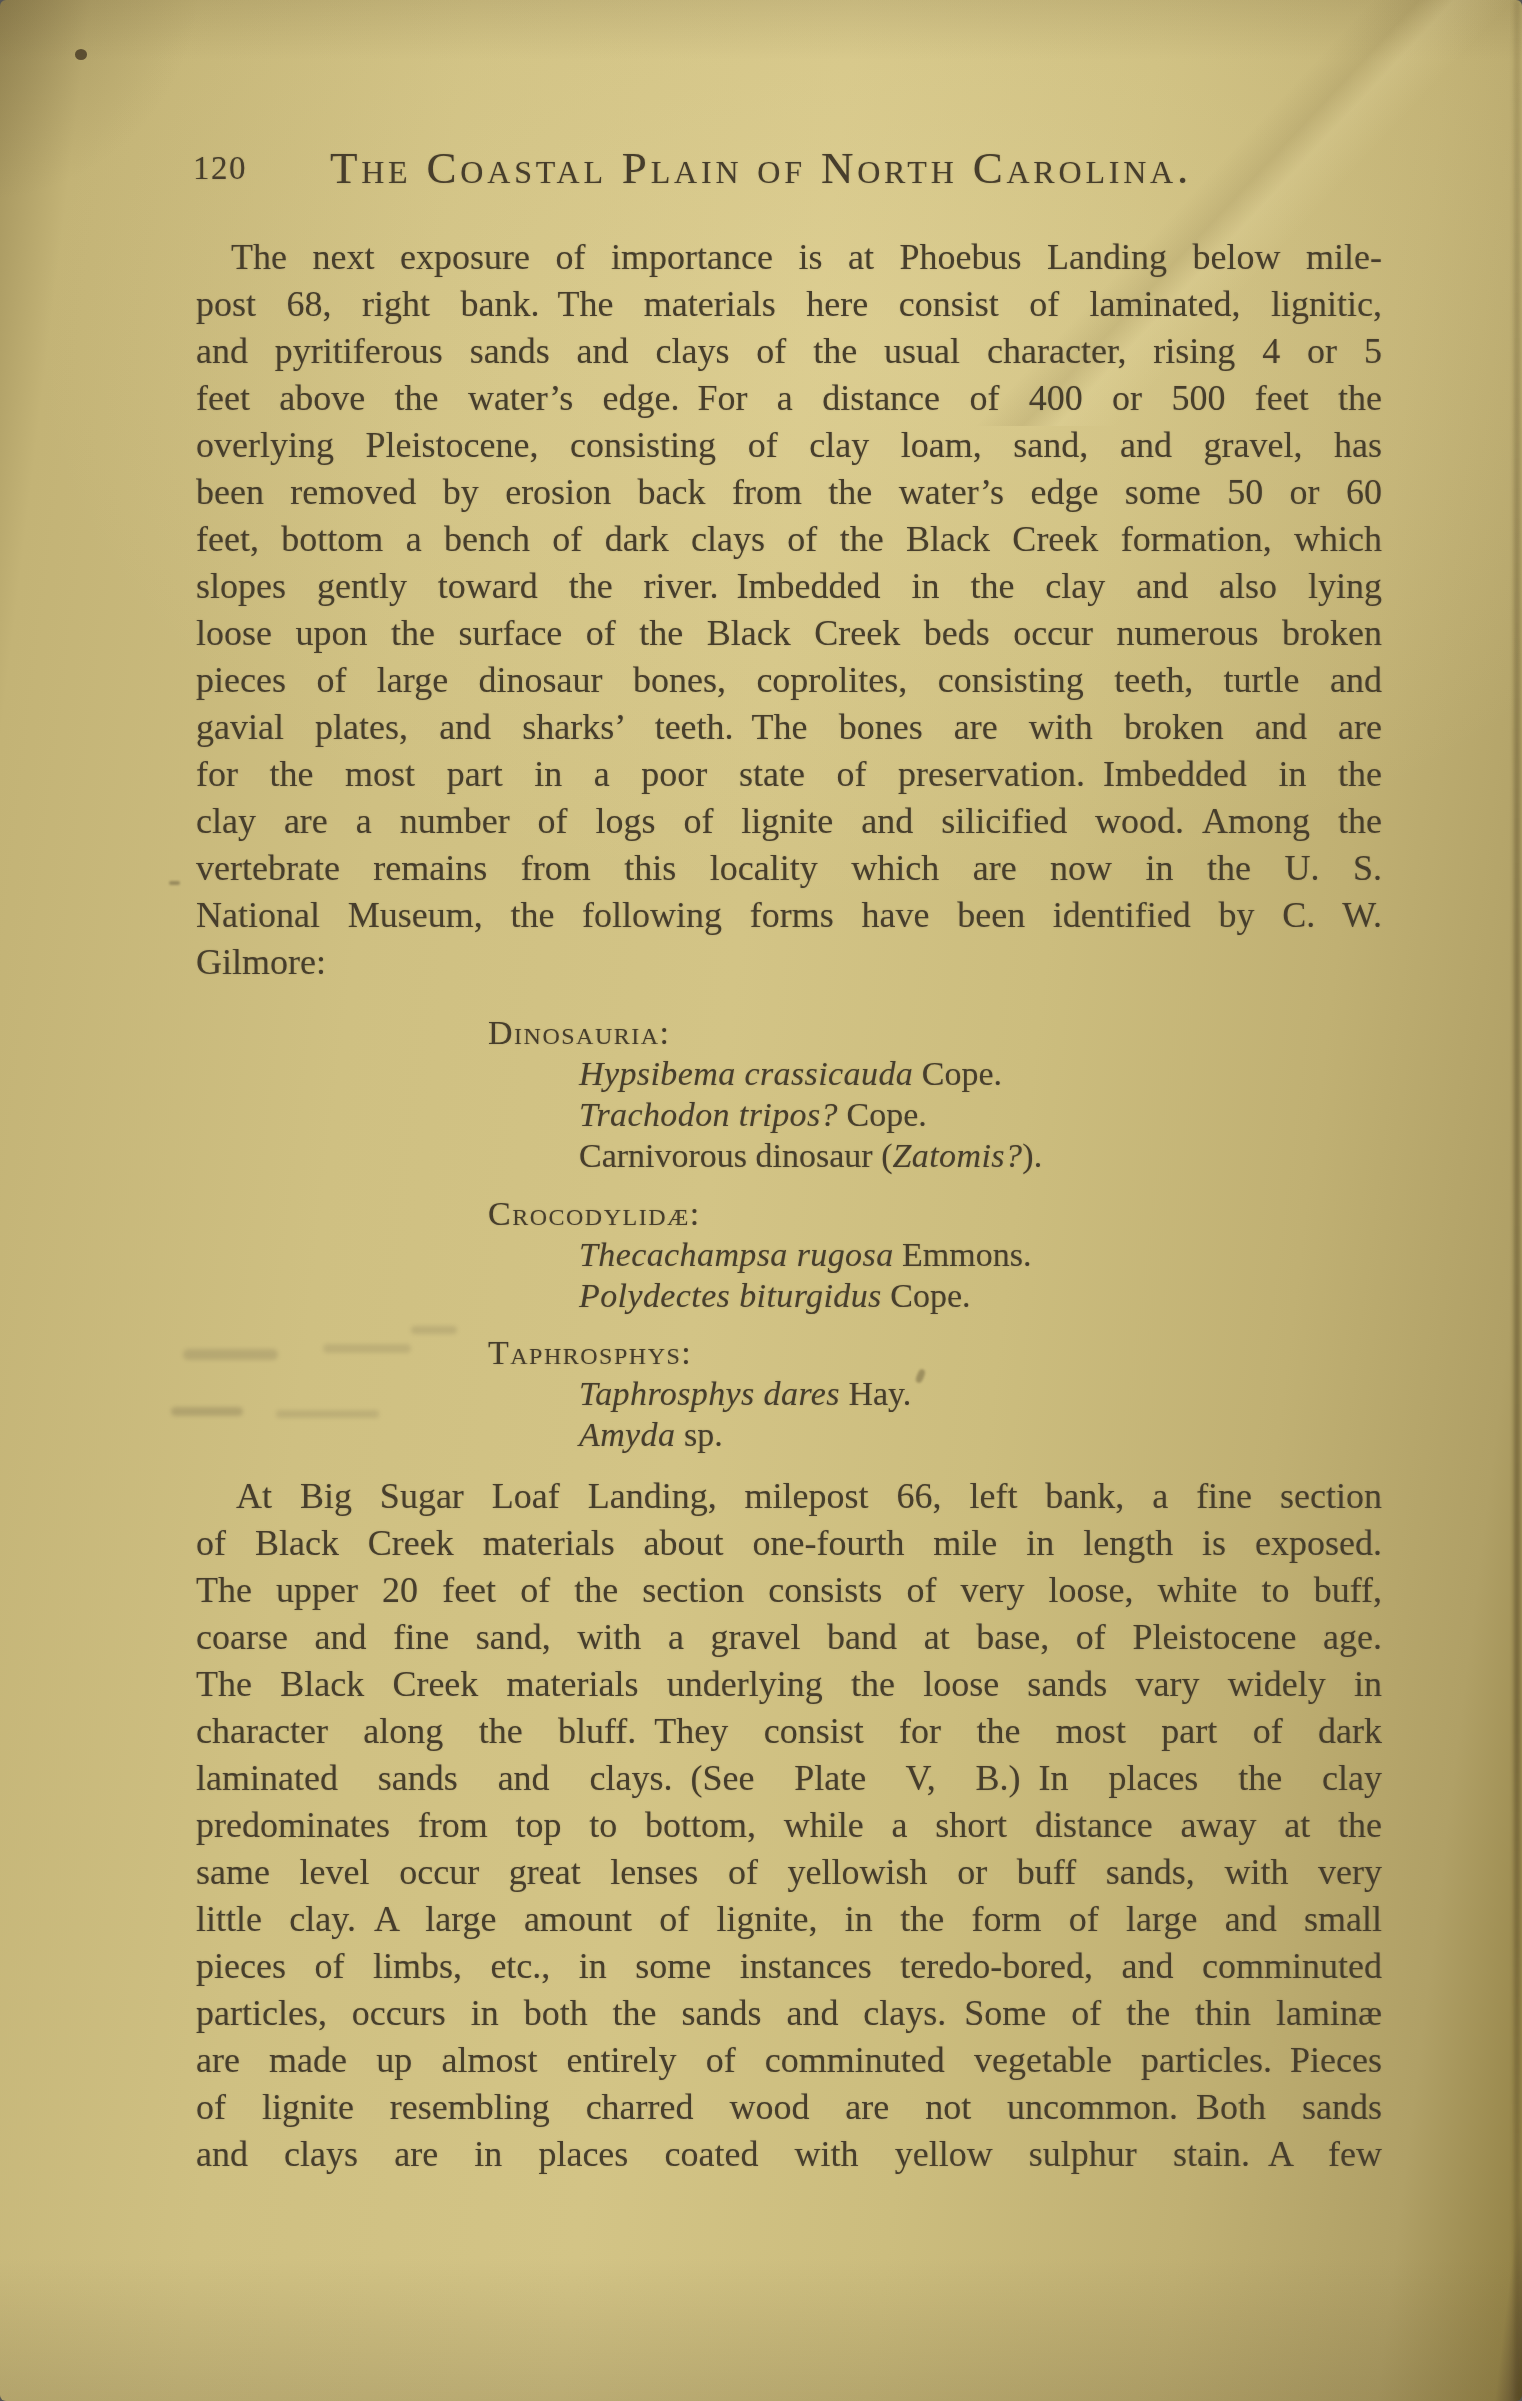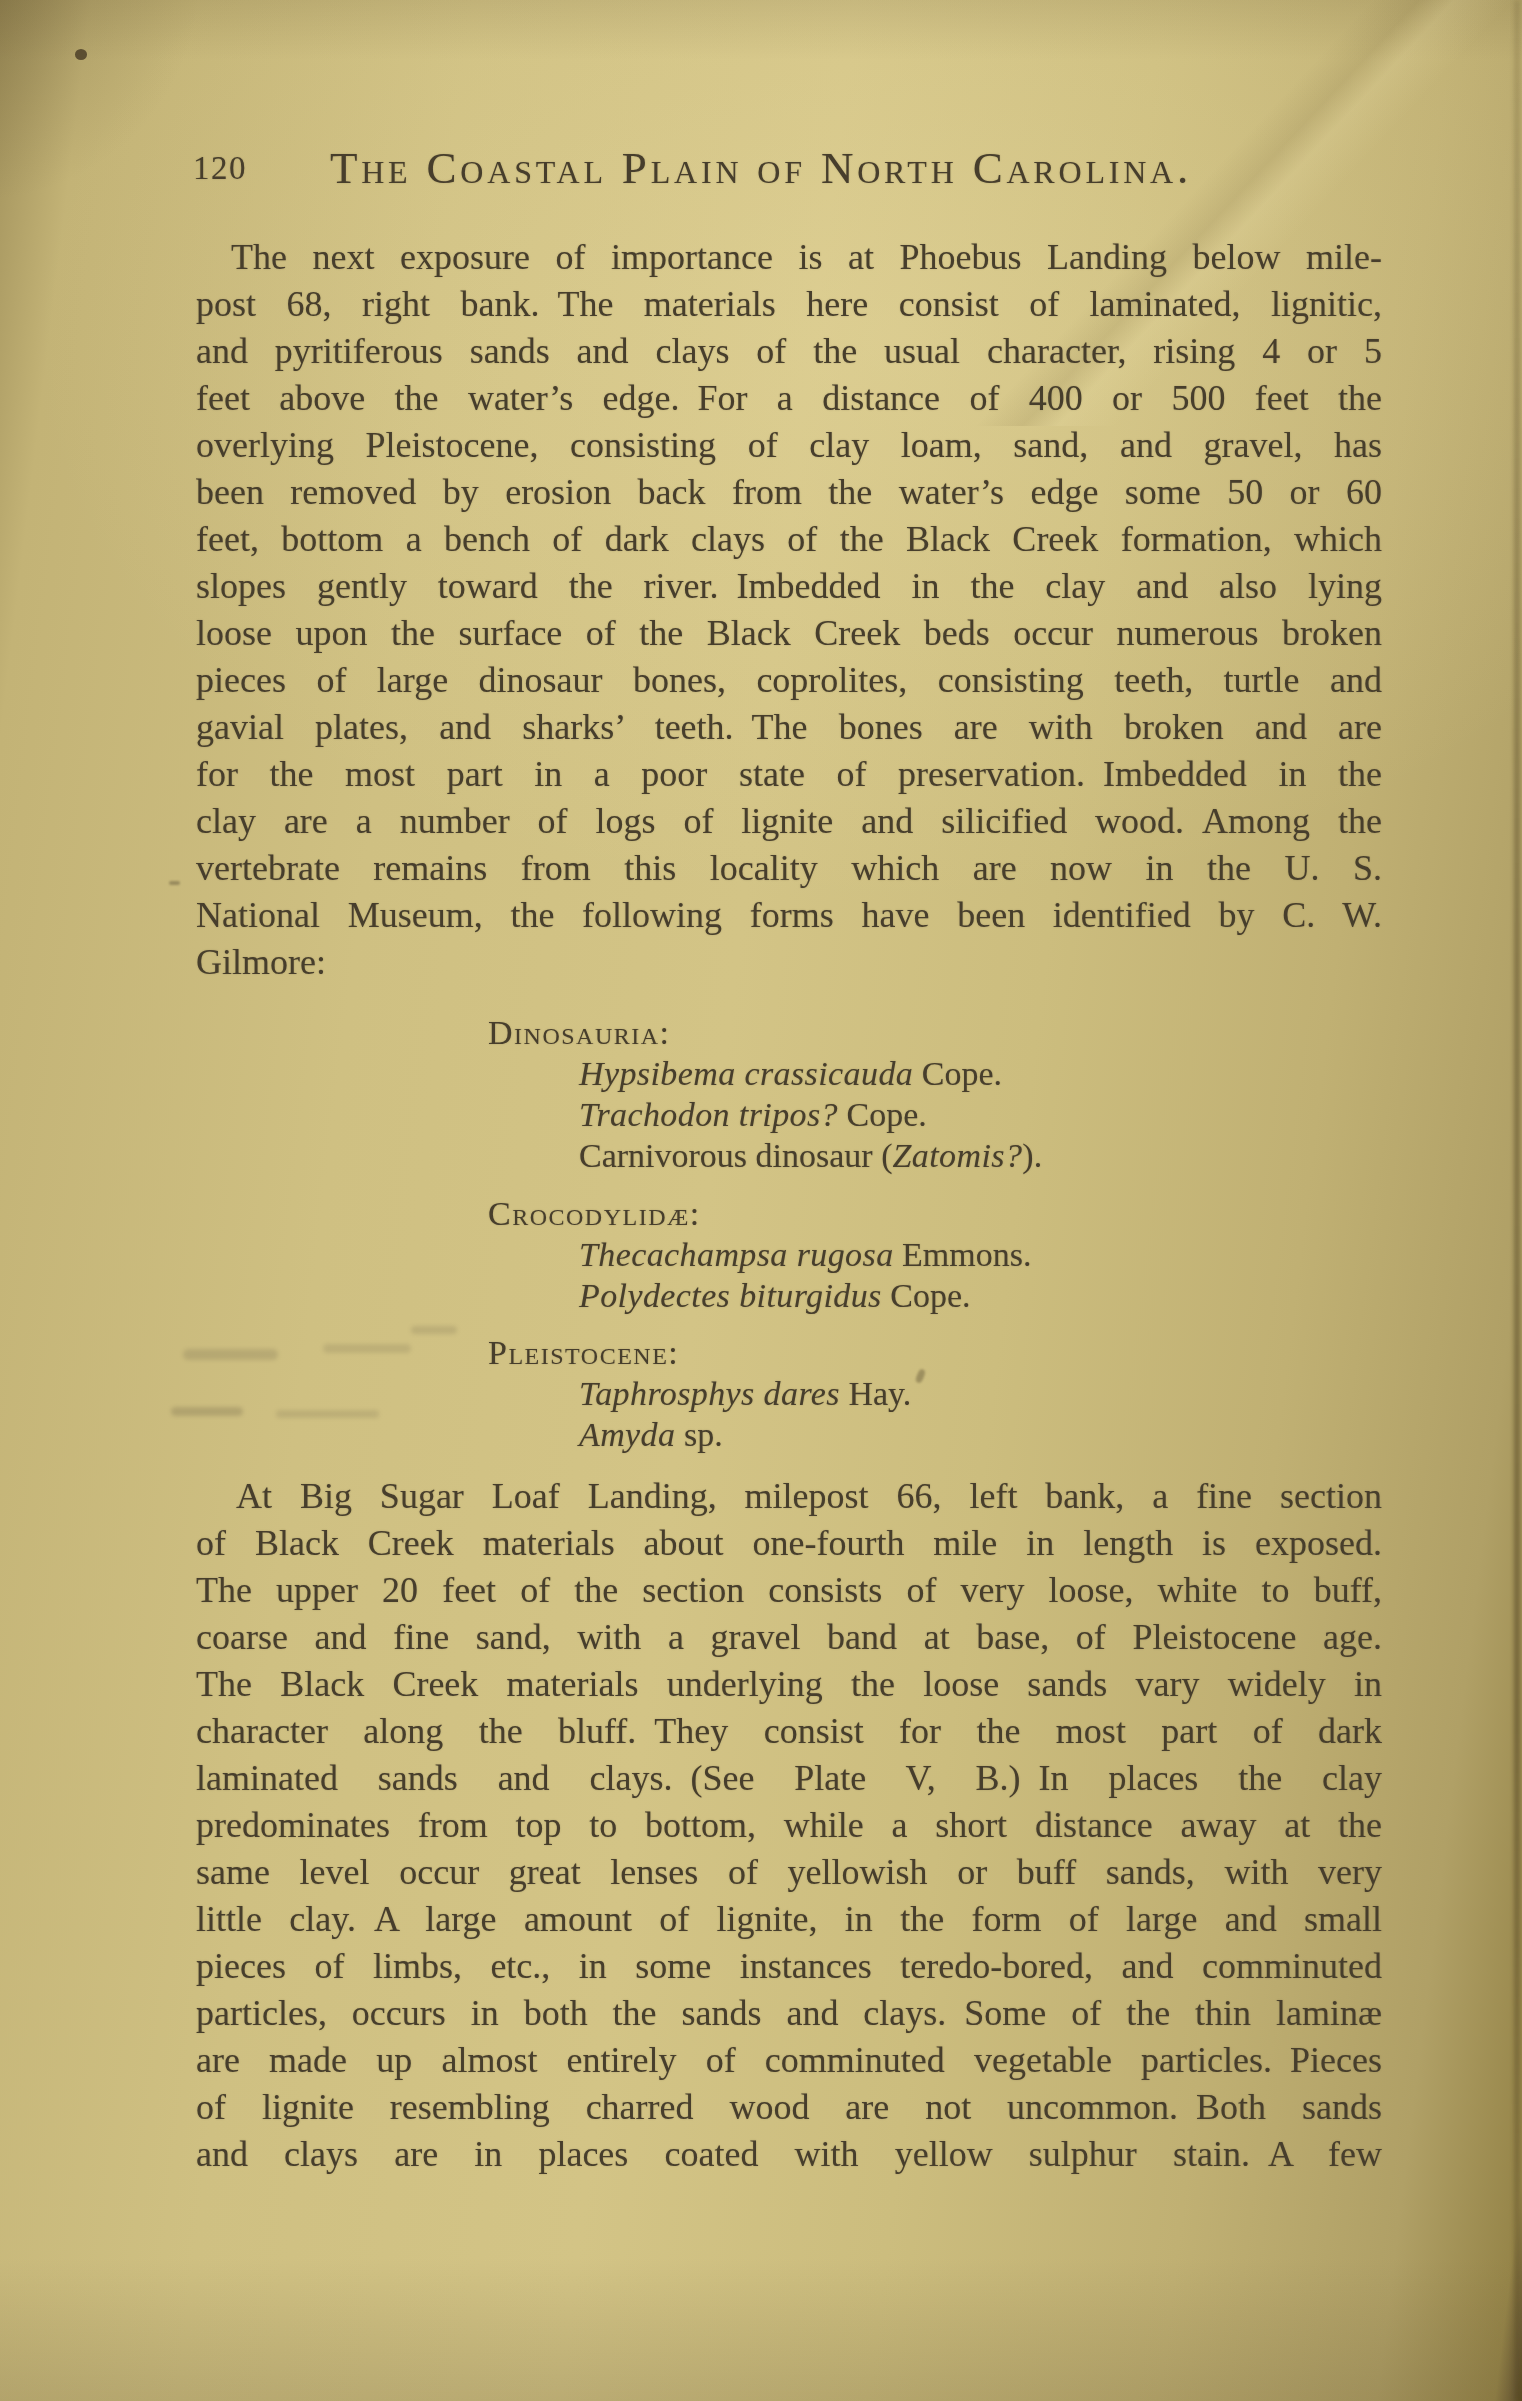--- a/index.html
+++ b/index.html
@@ -9,20 +9,21 @@
     width: 1522px;
     height: 2401px;
     overflow: hidden;
     font-family: "Liberation Serif", "DejaVu Serif", serif;
     color: #473e2c;
     background:
       radial-gradient(circle 320px at -23px -23px, rgba(92,78,44,.32), rgba(92,78,44,0) 70%),
       radial-gradient(ellipse 1142px 761px at 58% 14%, rgba(242,228,172,.30), rgba(242,228,172,0) 75%),
       linear-gradient(180deg, rgba(108,92,52,.18) 0, rgba(108,92,52,0) 2.5%, rgba(108,92,52,0) 94%, rgba(96,82,46,.22) 100%),
       linear-gradient(97deg, #a2925c 0%, #c3b376 5%, #cfc082 26%, #d3c486 47%, #ccbd7e 64%, #c0b073 80%, #b0a066 92%, #968549 98.5%, #6e5e36 99.5%, #57491f 100%);
+    border-radius: 6px;
   }
   .crease {
     position: absolute; right: -91px; top: -107px; width: 685px; height: 533px;
     background: linear-gradient(133deg, rgba(0,0,0,0) 46%, rgba(118,102,58,.14) 50%, rgba(238,226,172,.18) 53%, rgba(0,0,0,0) 58%);
     pointer-events: none;
   }
   .edge-line {
     position: absolute; top: 0; bottom: 0; right: 2.3px; width: 5.3px;
     background: linear-gradient(180deg, rgba(58,44,18,.15), rgba(58,44,18,.40) 40%, rgba(58,44,18,.45) 72%, rgba(58,44,18,.18));
     filter: blur(2.3px);
@@ -124,21 +125,21 @@
       <div class="item"><span class="rom"></span><span class="sci">Hypsibema crassicauda</span><span class="rom"> Cope.</span></div>
       <div class="item"><span class="rom"></span><span class="sci">Trachodon tripos?</span><span class="rom"> Cope.</span></div>
       <div class="item"><span class="rom">Carnivorous dinosaur (</span><span class="sci">Zatomis?</span><span class="rom">).</span></div>
     </div>
     <div class="group">
       <div class="heading">Crocodylidæ:</div>
       <div class="item"><span class="rom"></span><span class="sci">Thecachampsa rugosa</span><span class="rom"> Emmons.</span></div>
       <div class="item"><span class="rom"></span><span class="sci">Polydectes biturgidus</span><span class="rom"> Cope.</span></div>
     </div>
     <div class="group">
-      <div class="heading">Pleistocene:</div>
+      <div class="heading">Taphrosphys:</div>
       <div class="item"><span class="rom"></span><span class="sci">Taphrosphys dares</span><span class="rom"> Hay.</span></div>
       <div class="item"><span class="rom"></span><span class="sci">Amyda</span><span class="rom"> sp.</span></div>
     </div>
   </div>
 
   <div class="para p2 ink">
     <div class="ln">At Big Sugar Loaf Landing, milepost 66, left bank, a fine section</div>
     <div class="ln">of Black Creek materials about one-fourth mile in length is exposed.</div>
     <div class="ln">The upper 20 feet of the section consists of very loose, white to buff,</div>
     <div class="ln">coarse and fine sand, with a gravel band at base, of Pleistocene age.</div>

